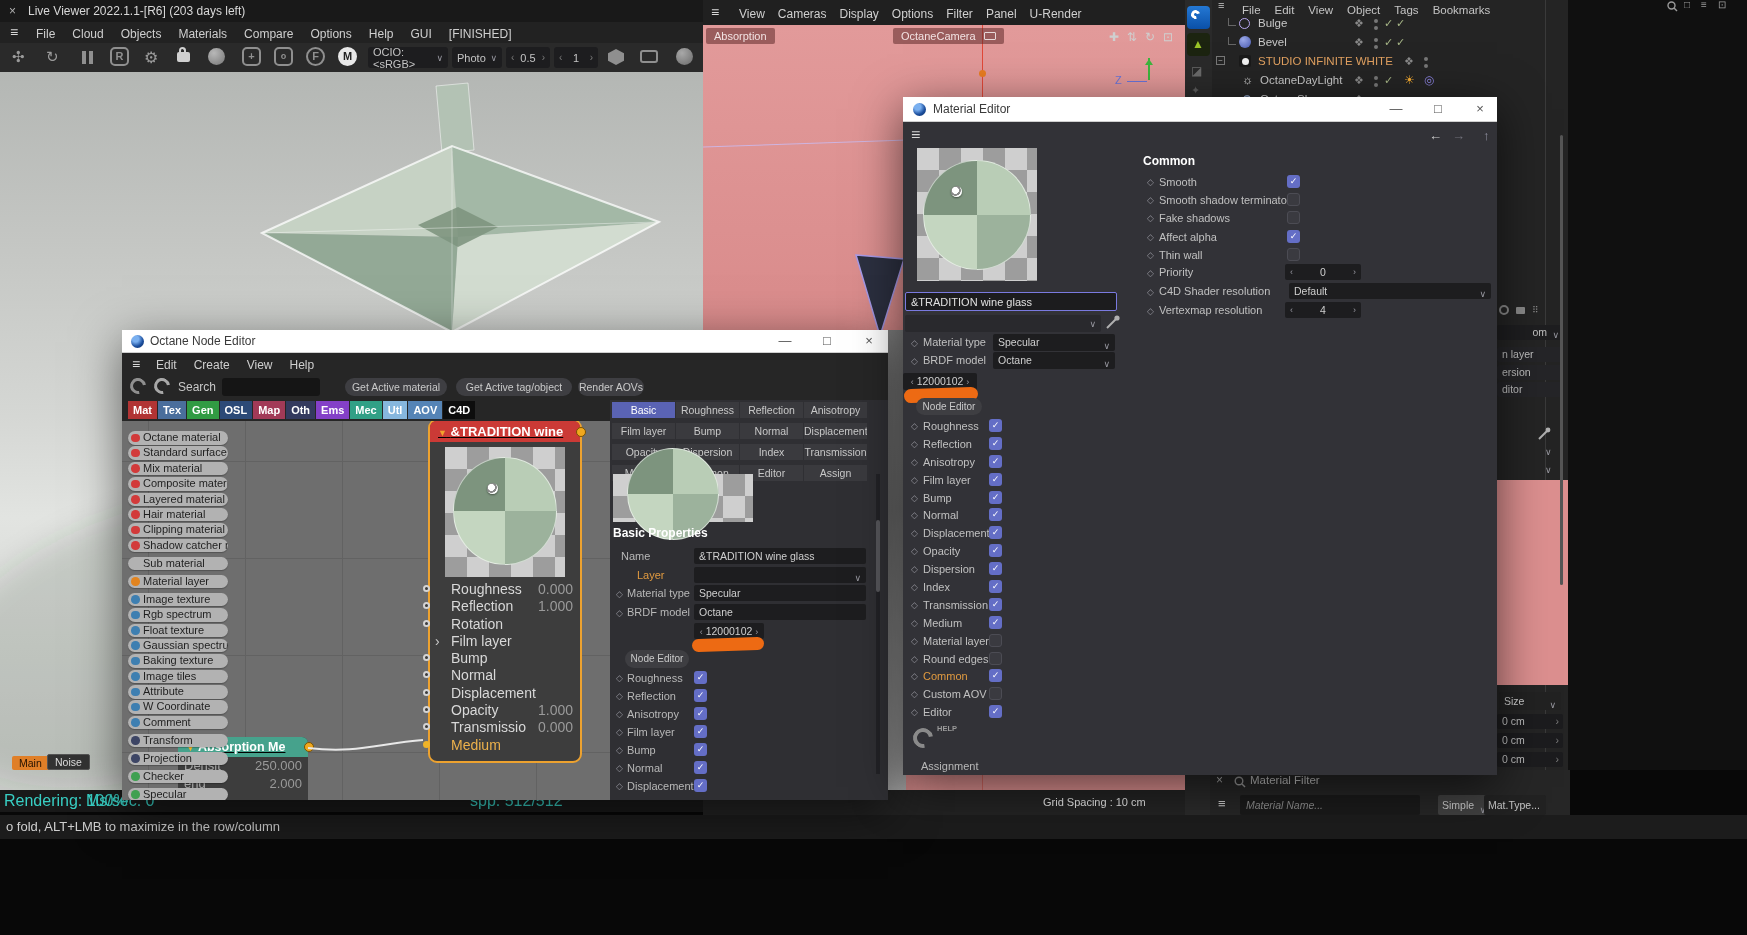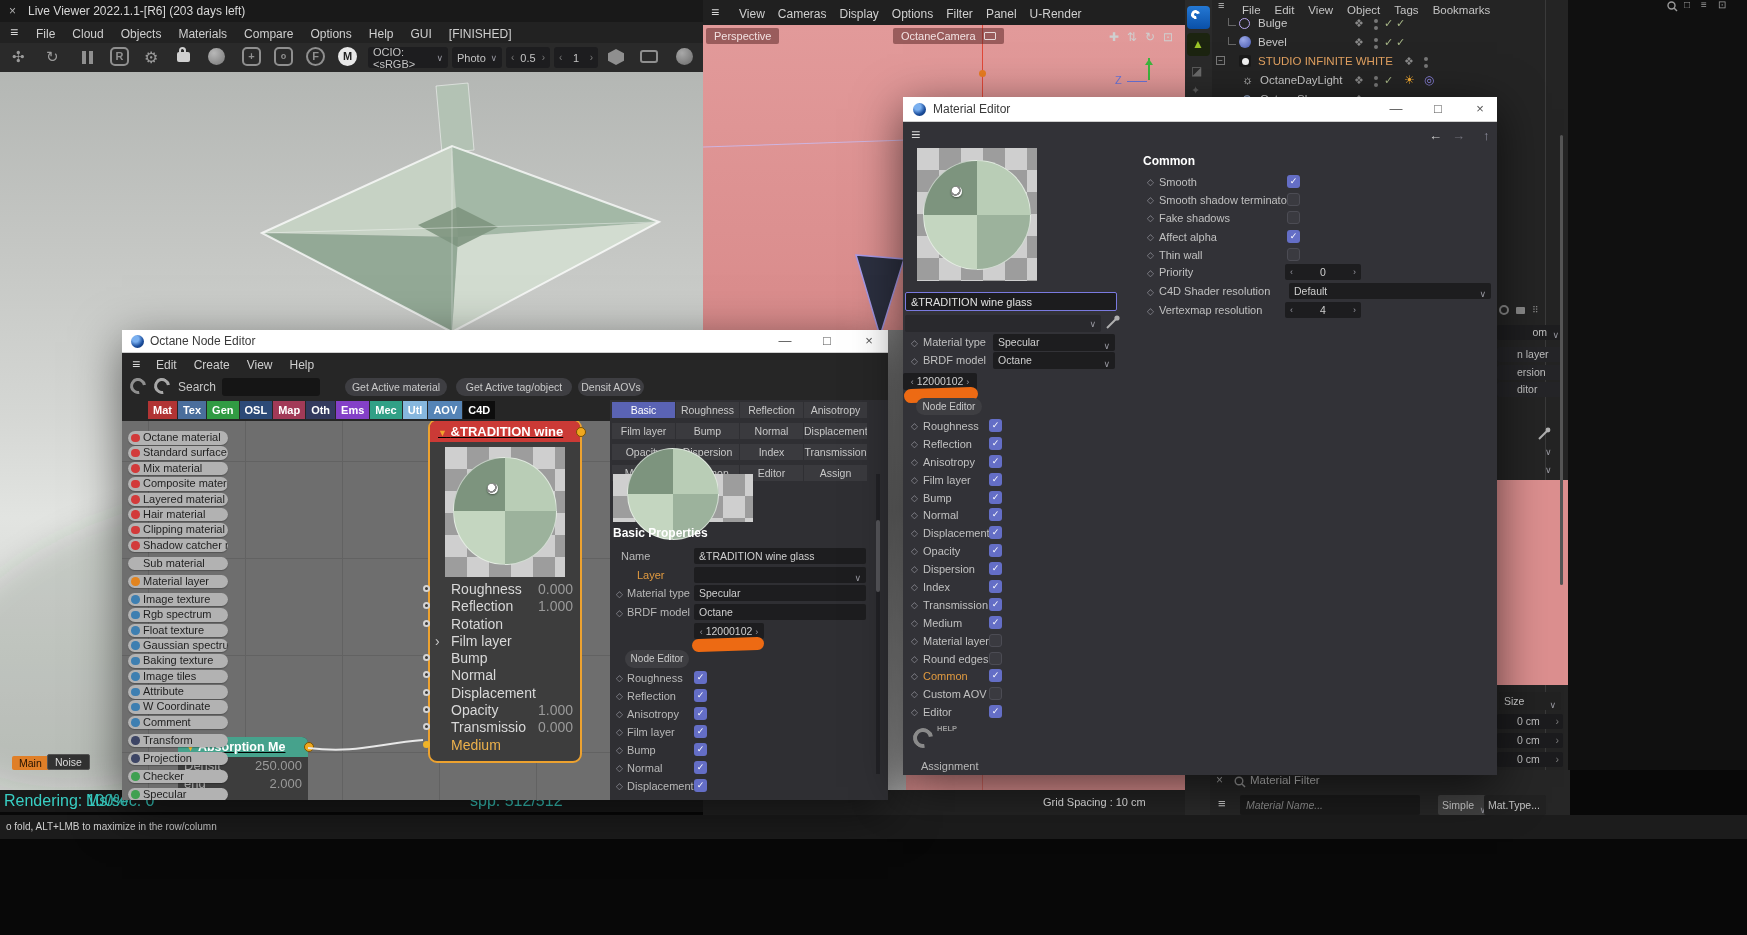--- a/index.html
+++ b/index.html
@@ -56,27 +56,27 @@
   .tile{position:absolute;left:2px;width:23px;height:23px;border-radius:4px;}
   #om{left:1212px;top:0;width:535px;height:770px;background:#242424;}
   .om-right-dark{position:absolute;left:356px;top:0;width:179px;height:770px;background:#101010;}
   .om-menu-item{display:inline-block;color:#c4c4c4;font-size:11.5px;margin-right:14px;}
   .om-row{position:absolute;left:0;width:350px;height:19px;color:#c8c8c8;font-size:11.5px;line-height:19px;}
   .tagi{position:absolute;top:0;color:#8a8a8a;font-size:11px;}
   .vdots{position:absolute;width:4px;height:4px;border-radius:50%;background:#777;box-shadow:0 7px 0 #777;top:5px;}
 
   
   #rightcol{left:1497px;top:95px;width:71px;height:690px;}
-  .frag{position:absolute;left:0;width:66px;height:15px;background:#252528;color:#c0c0c0;font-size:10.5px;line-height:15px;padding-left:20px;border-radius:2px;overflow:hidden;}
+  .frag{position:absolute;left:0;width:66px;height:15px;background:#252528;color:#c0c0c0;font-size:10.5px;line-height:15px;padding-left:5px;border-radius:2px;overflow:hidden;}
 
   
   #mf{left:1210px;top:770px;width:360px;height:50px;background:#262626;}
 
   
-  #hint{left:0;top:815px;width:1747px;height:24px;background:#1c1c1c;color:#cfcfcf;font-size:10px;line-height:24px;}
+  #hint{left:0;top:815px;width:1747px;height:24px;background:#1c1c1c;color:#cfcfcf;font-size:13px;line-height:24px;}
 
   
   #ne{left:122px;top:330px;width:766px;height:470px;background:#262626;box-shadow:0 12px 45px rgba(0,0,0,.55);z-index:30;}
   .ne-canvas{left:0;top:91px;width:488px;height:379px;background-color:#6e6e6e;
     background-image:linear-gradient(#626262 1px,transparent 1px),linear-gradient(90deg,#626262 1px,transparent 1px);
     background-size:97px 97px;background-position:26px 40px;overflow:hidden;}
   .ne-tab{display:inline-block;color:#fff;font-size:11px;font-weight:bold;padding:3px 5px;margin-right:1px;}
   .pill{position:relative;width:100px;height:13.5px;border-radius:7px;background:#b2b2b2;color:#1f1f1f;font-size:11px;line-height:13.5px;padding-left:15px;margin-bottom:1.9px;box-shadow:0 1px 1px rgba(0,0,0,.25);overflow:hidden;white-space:nowrap;}
   .pill .dot{position:absolute;left:3px;top:2.5px;width:8.5px;height:8.5px;border-radius:50%;}
   .pill.gap{margin-top:4.5px;}
@@ -195,21 +195,21 @@
     </div>
     <div class="vp-canvas abs">
       <div class="abs" style="left:0;top:305px;width:203px;height:460px;background:linear-gradient(165deg,#8a8a8a 0%,#7c7c7c 45%,#9c9c9c 80%,#b4b4b4 100%);"></div>
       <div class="abs" style="left:0;top:118px;width:205px;height:1px;background:rgba(202,188,242,0.8);transform:rotate(-2deg);"></div>
       <svg class="abs" style="left:150px;top:227px;" width="54" height="86">
         <polygon points="3,3 51,7 27,84" fill="#2c3040" stroke="#a89ae8" stroke-width="1.5"></polygon>
       </svg>
       <div class="abs" style="left:279px;top:0;width:1px;height:765px;background:rgba(210,70,58,0.5);"></div>
       <div class="abs" style="left:279px;top:0;width:1px;height:86px;background:#e04838;"></div>
       <div class="abs" style="left:276px;top:45px;width:7px;height:7px;border-radius:50%;background:#e87c20;"></div>
-      <span class="vp-badge" style="left:3px;top:3px;">Perspective</span>
+      <span class="vp-badge" style="left:3px;top:3px;">Absorption</span>
       <span class="vp-badge" style="left:190px;top:3px;">
         <span>OctaneCamera</span>
         <span style="display:inline-block;width:12px;height:8px;border:1px solid #e8d8d8;border-radius:1px;margin-left:5px;"></span>
       </span>
       <span class="abs navi" style="left:398px;top:5px;">✚</span>
       <span class="abs navi" style="left:416px;top:5px;">⇅</span>
       <span class="abs navi" style="left:434px;top:5px;">↻</span>
       <span class="abs navi" style="left:452px;top:5px;">⊡</span>
       <div class="abs" style="left:445px;top:33px;width:2px;height:22px;background:#3db53d;"></div>
       <div class="abs" style="left:442px;top:30px;width:0;height:0;border:4px solid transparent;border-bottom:6px solid #3db53d;"></div>
@@ -371,23 +371,23 @@
         
       <span class="menu-item">Edit</span><span class="menu-item">Create</span><span class="menu-item">View</span><span class="menu-item">Help</span></span>
     </div>
     <div class="abs" style="left:0;top:45px;width:766px;height:25px;background:#262626;">
       <span class="oc-swirl abs" style="left:8px;top:3px;"></span>
       <span class="oc-swirl abs" style="left:32px;top:3px;border-color:#a8a8a8;border-right-color:transparent;"></span>
       <span class="abs" style="left:56px;top:5px;color:#c8c8c8;font-size:12px;">Search</span>
       <div class="abs" style="left:100px;top:3px;width:98px;height:18px;background:#151515;border-radius:3px;"></div>
       <div class="abs pillbtn" style="left:223px;top:3px;width:102px;">Get Active material</div>
       <div class="abs pillbtn" style="left:334px;top:3px;width:116px;">Get Active tag/object</div>
-      <div class="abs pillbtn" style="left:456px;top:3px;width:66px;">Densit AOVs</div>
-    </div>
-    <div class="abs" style="left:0;top:70px;width:488px;height:21px;background:#262626;padding-left:6px;white-space:nowrap;margin-left:20px;">
+      <div class="abs pillbtn" style="left:456px;top:3px;width:66px;">Render AOVs</div>
+    </div>
+    <div class="abs" style="left:0;top:70px;width:488px;height:21px;background:#262626;padding-left:6px;white-space:nowrap;">
       
     <span class="ne-tab" style="background: rgb(177, 52, 52);">Mat</span><span class="ne-tab" style="background: rgb(74, 110, 156);">Tex</span><span class="ne-tab" style="background: rgb(49, 155, 67);">Gen</span><span class="ne-tab" style="background: rgb(44, 74, 119);">OSL</span><span class="ne-tab" style="background: rgb(162, 58, 87);">Map</span><span class="ne-tab" style="background: rgb(52, 58, 94);">Oth</span><span class="ne-tab" style="background: rgb(132, 64, 200);">Ems</span><span class="ne-tab" style="background: rgb(49, 160, 134);">Mec</span><span class="ne-tab" style="background: rgb(134, 183, 222);">Utl</span><span class="ne-tab" style="background: rgb(85, 132, 182);">AOV</span><span class="ne-tab" style="background: rgb(13, 13, 13);">C4D</span></div>
 
     <div class="ne-canvas abs">
 
       <div class="node" style="left:56px;top:316px;width:130px;height:70px;border:none;border-radius:6px;">
         <div class="node-head" style="background:#46a28c;border-radius:6px 6px 0 0;height:20px;line-height:20px;font-size:12.5px;">
           <span style="color:#f0b429;font-size:9px;">▼</span>
           <span>Absorption Me</span>
           <span class="outdot" style="top:5px;"></span>

